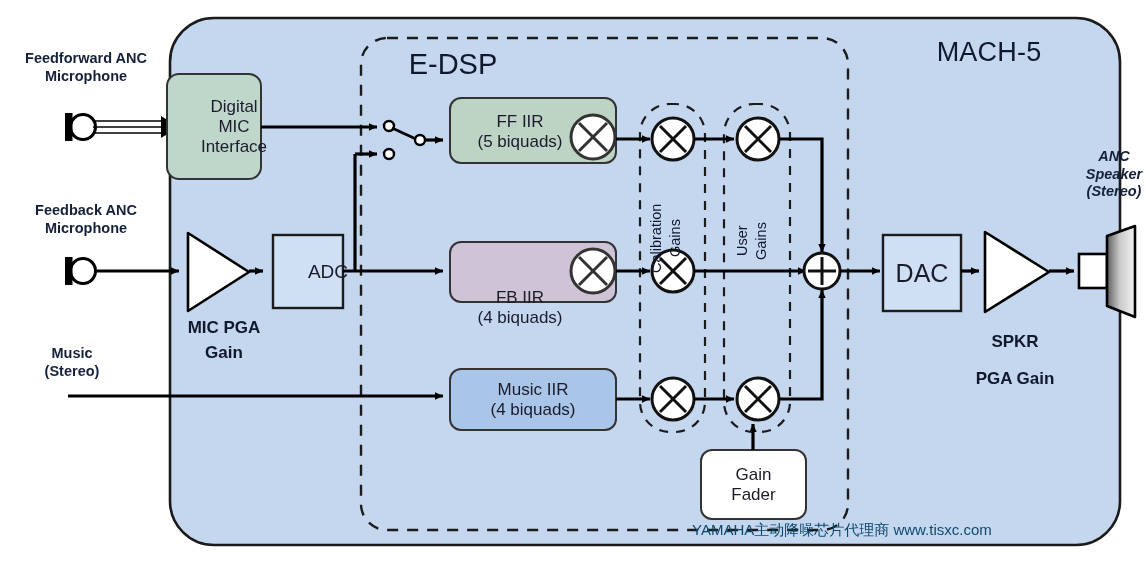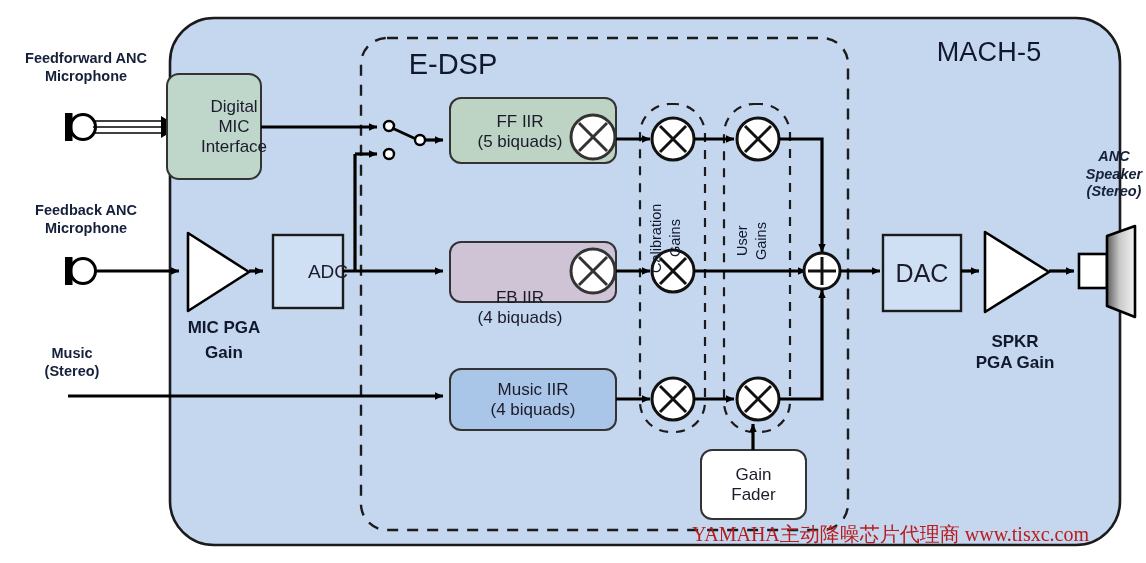--- a/index.html
+++ b/index.html
@@ -60,24 +60,24 @@
     font-size: 14.5px;
     color: #10182c;
     writing-mode: vertical-rl;
     transform: rotate(180deg);
     white-space: nowrap;
     text-align: center;
     line-height: 1.25;
   }
   .watermark {
     position: absolute;
-    font-size: 20px;
-    color: #b91c1c;
+    font-size: 15px;
+    color: #0c4a6e;
     white-space: nowrap;
-    font-family: Liberation Serif, serif;
+    font-family: Liberation Sans, sans-serif;
   }
   .blk-text-wrap {
     position: absolute;
     display: flex;
     flex-direction: column;
     align-items: center;
     justify-content: center;
     white-space: nowrap;
     pointer-events: none;
   }
@@ -282,21 +282,21 @@
 
   <div class="blk-text-wrap blk-label" style="left:690px;top:450px;width:105px;height:69px;">
     <div>Gain</div>
     <div>Fader</div>
   </div>
 
   <div class="blk-text-wrap blk-label" style="left:872px;top:235px;width:78px;height:76px;font-size:25px;">DAC</div>
 
   <div class="lbl pga-label" style="left:930px;top:332px;width:148px;">
     <div>SPKR</div>
-    <div style="margin-top:0;">PGA Gain</div>
+    <div style="margin-top:16px;">PGA Gain</div>
   </div>
 
   <div style="position:absolute;left:636px;top:174px;height:128px;display:flex;">
     <div class="vert" style="position:relative;left:0;top:0;">Calibration</div>
     <div class="vert" style="position:relative;left:0;top:0;margin-left:1px;">Gains</div>
   </div>
 
   <div style="position:absolute;left:722px;top:186px;height:110px;display:flex;">
     <div class="vert" style="position:relative;left:0;top:0;">User</div>
     <div class="vert" style="position:relative;left:0;top:0;margin-left:1px;">Gains</div>

